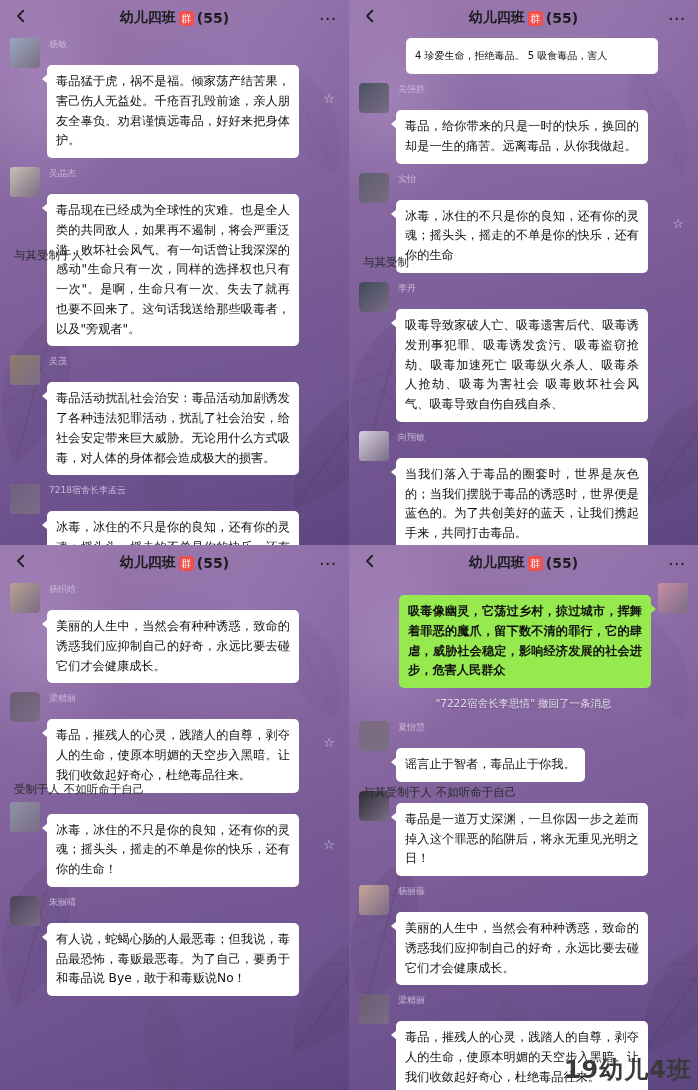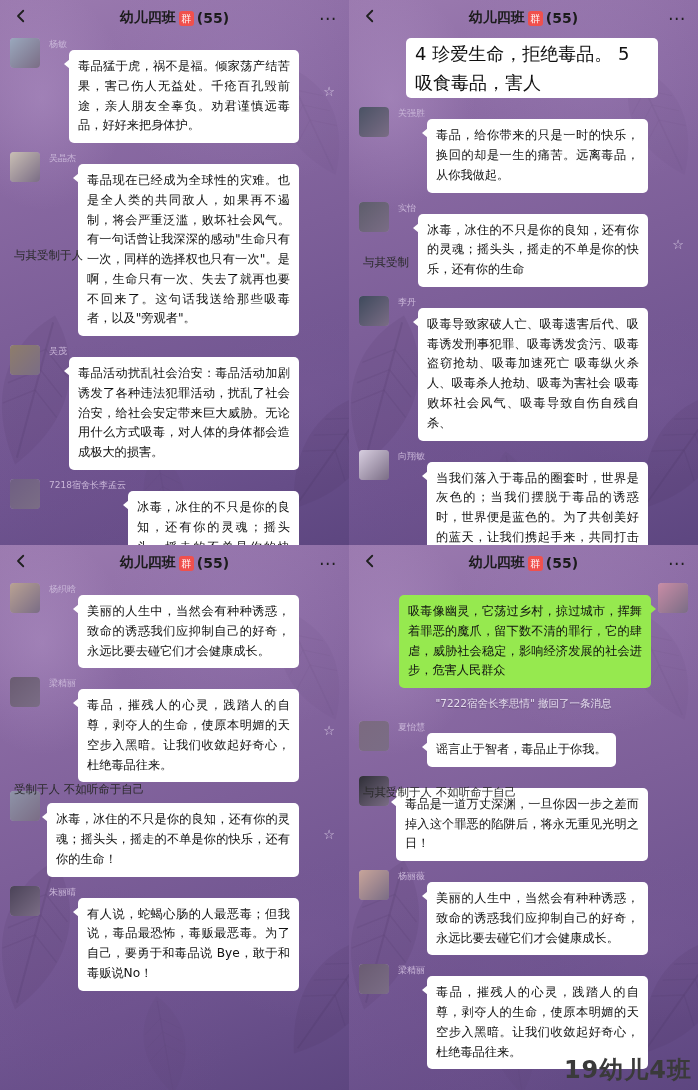--- a/index.html
+++ b/index.html
@@ -102,21 +102,21 @@
     border-radius: 4px;
     flex: 0 0 30px;
     background: #bca7cd;
     overflow: hidden;
     position: relative;
   }
   .avatar .a-fill { position: absolute; inset: 0; }
 
   .bubble-col {
     display: flex;
-    flex-direction: row;
+    flex-direction: column;
     max-width: 252px;
     margin: 0 7px;
   }
   .msg.me .bubble-col { align-items: flex-end; }
 
   .sender {
     font-size: 9px;
     color: #c9b6d8;
     margin-bottom: 2px;
     padding: 0 2px;
@@ -127,21 +127,21 @@
     background: #fff;
     border-radius: 5px;
     padding: 7px 9px;
     font-size: 12.2px;
     line-height: 1.62;
     color: #101010;
     text-align: justify;
     word-break: break-all;
     margin-top: 12px;
   }
-  .bubble.green { background: #96e94f; }
+  .bubble.green { background: #96e94f; font-weight: bold; }
   .bubble::after {
     content: "";
     position: absolute;
     left: -5px; top: 9px;
     width: 0; height: 0;
     border-top: 5px solid transparent;
     border-bottom: 5px solid transparent;
     border-right: 6px solid #fff;
   }
   .msg.me .bubble::after {
@@ -173,22 +173,22 @@
     font-size: 11.5px;
     color: #2a2a2a;
     z-index: 6;
     white-space: nowrap;
     margin-left: 10px;
   }
 
   .partial-top {
     background: #fff;
     border-radius: 5px;
-    padding: 1px 9px;
-    font-size: 18px;
+    padding: 10px 9px;
+    font-size: 10px;
     line-height: 1.62;
     color: #101010;
     margin: 0 0 9px 47px;
     max-width: 252px;
   }
 
   .watermark {
     position: absolute;
     right: 6px;
     bottom: 4px;

